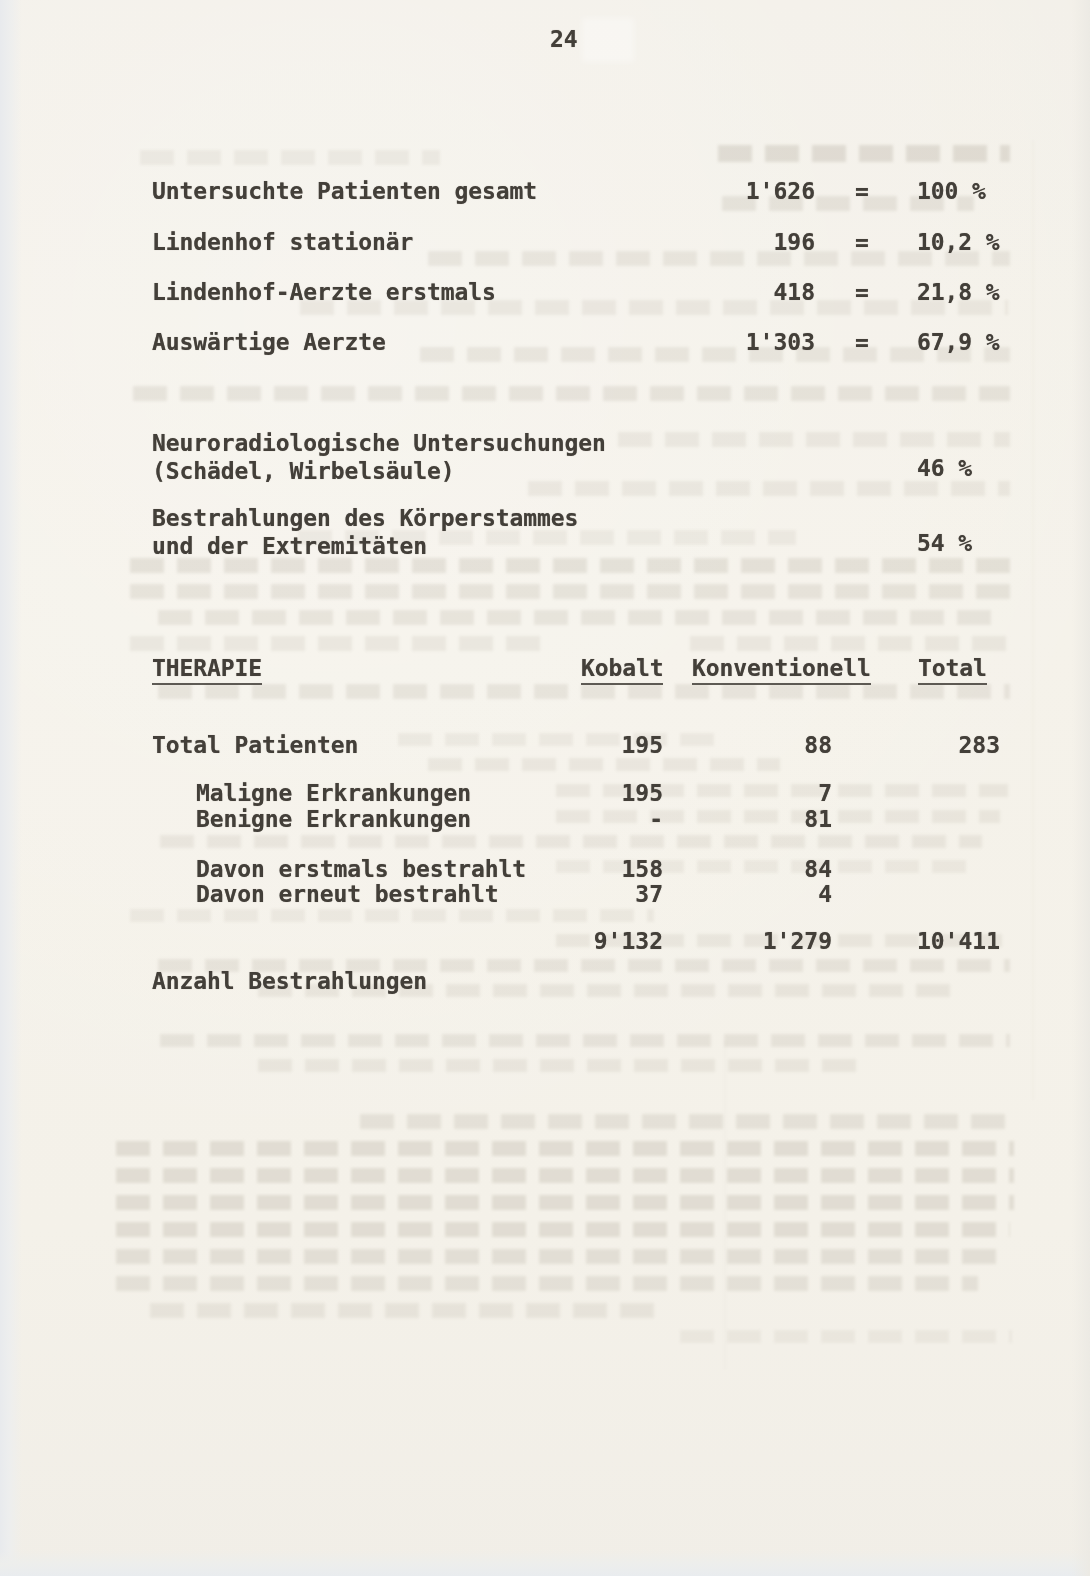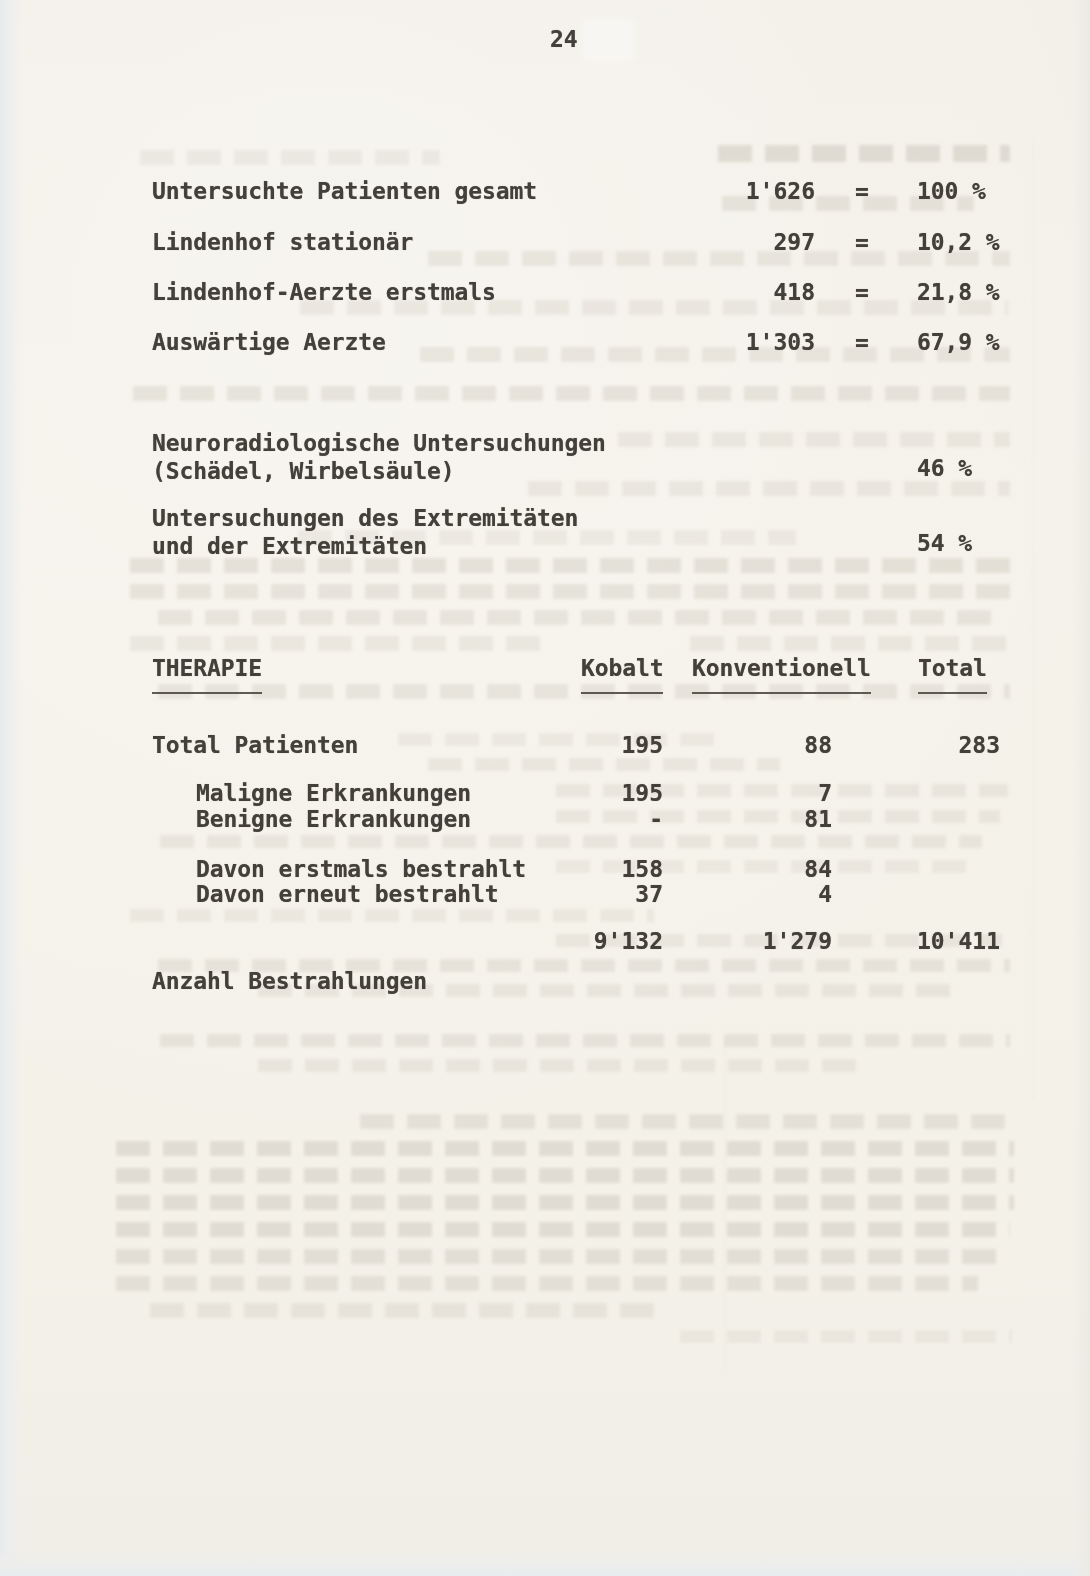--- a/index.html
+++ b/index.html
@@ -19,21 +19,21 @@
     background:linear-gradient(90deg,#e8eaed 0,#edeeee 9px,rgba(238,238,235,0) 22px);}
   .edge-bottom{position:absolute;left:0;bottom:0;width:100%;height:26px;
     background:linear-gradient(0deg,#e9ecef 0,#edeeec 12px,rgba(238,238,235,0) 26px);}
   .edge-right{position:absolute;right:0;top:0;width:18px;height:100%;
     background:linear-gradient(270deg,#eceae4 0,rgba(238,236,230,0) 18px);}
   .whiteout{position:absolute;left:582px;top:18px;width:52px;height:44px;
     background:rgba(255,255,255,.35);filter:blur(3px);}
   
   .t{position:absolute;font-size:23px;line-height:26px;letter-spacing:-0.1px;
      white-space:pre;text-shadow:0 0 0.7px rgba(62,57,50,.6);}
-  .u{border-bottom:2.5px solid rgba(67,63,57,.85);padding-bottom:11px;}
+  .u{border-bottom:2.5px solid rgba(67,63,57,.85);padding-bottom:2px;}
   .num{position:absolute;text-align:right;font-size:23px;line-height:26px;
      white-space:pre;text-shadow:0 0 0.7px rgba(62,57,50,.6);}
   
   .ghost{position:absolute;filter:blur(1.8px);
     background:repeating-linear-gradient(90deg,#978e7d 0 34px,rgba(151,142,125,0) 34px 47px);}
   .crease{position:absolute;background:#b9b4aa;filter:blur(1.2px);}
 </style>
 </head>
 <body>
 
@@ -86,41 +86,41 @@
 
   <div class="t" style="left:550px;top:26px">24</div>
 
   <div>
     <div class="t" style="left:152px;top:178px">Untersuchte Patienten gesamt</div>
     <div class="num" style="left:700px;top:178px;width:115px">1'626</div>
     <div class="t" style="left:855px;top:178px">=</div>
     <div class="t" style="left:917px;top:178px">100 %</div>
 
     <div class="t" style="left:152px;top:229px">Lindenhof stationär</div>
-    <div class="num" style="left:700px;top:229px;width:115px">297</div>
+    <div class="num" style="left:700px;top:229px;width:115px">196</div>
     <div class="t" style="left:855px;top:229px">=</div>
     <div class="t" style="left:917px;top:229px">10,2 %</div>
 
     <div class="t" style="left:152px;top:279px">Lindenhof-Aerzte erstmals</div>
     <div class="num" style="left:700px;top:279px;width:115px">418</div>
     <div class="t" style="left:855px;top:279px">=</div>
     <div class="t" style="left:917px;top:279px">21,8 %</div>
 
     <div class="t" style="left:152px;top:329px">Auswärtige Aerzte</div>
     <div class="num" style="left:700px;top:329px;width:115px">1'303</div>
     <div class="t" style="left:855px;top:329px">=</div>
     <div class="t" style="left:917px;top:329px">67,9 %</div>
   </div>
 
   <div>
     <div class="t" style="left:152px;top:430px">Neuroradiologische Untersuchungen</div>
     <div class="t" style="left:152px;top:458px">(Schädel, Wirbelsäule)</div>
     <div class="t" style="left:917px;top:455px">46 %</div>
 
-    <div class="t" style="left:152px;top:505px">Untersuchungen des Extremitäten</div>
+    <div class="t" style="left:152px;top:505px">Bestrahlungen des Körperstammes</div>
     <div class="t" style="left:152px;top:533px">und der Extremitäten</div>
     <div class="t" style="left:917px;top:530px">54 %</div>
   </div>
 
   <div>
     <div class="t" style="left:152px;top:655px"><span class="u">THERAPIE</span></div>
     <div class="t" style="left:581px;top:655px"><span class="u">Kobalt</span></div>
     <div class="t" style="left:692px;top:655px"><span class="u">Konventionell</span></div>
     <div class="t" style="left:918px;top:655px"><span class="u">Total</span></div>
 

